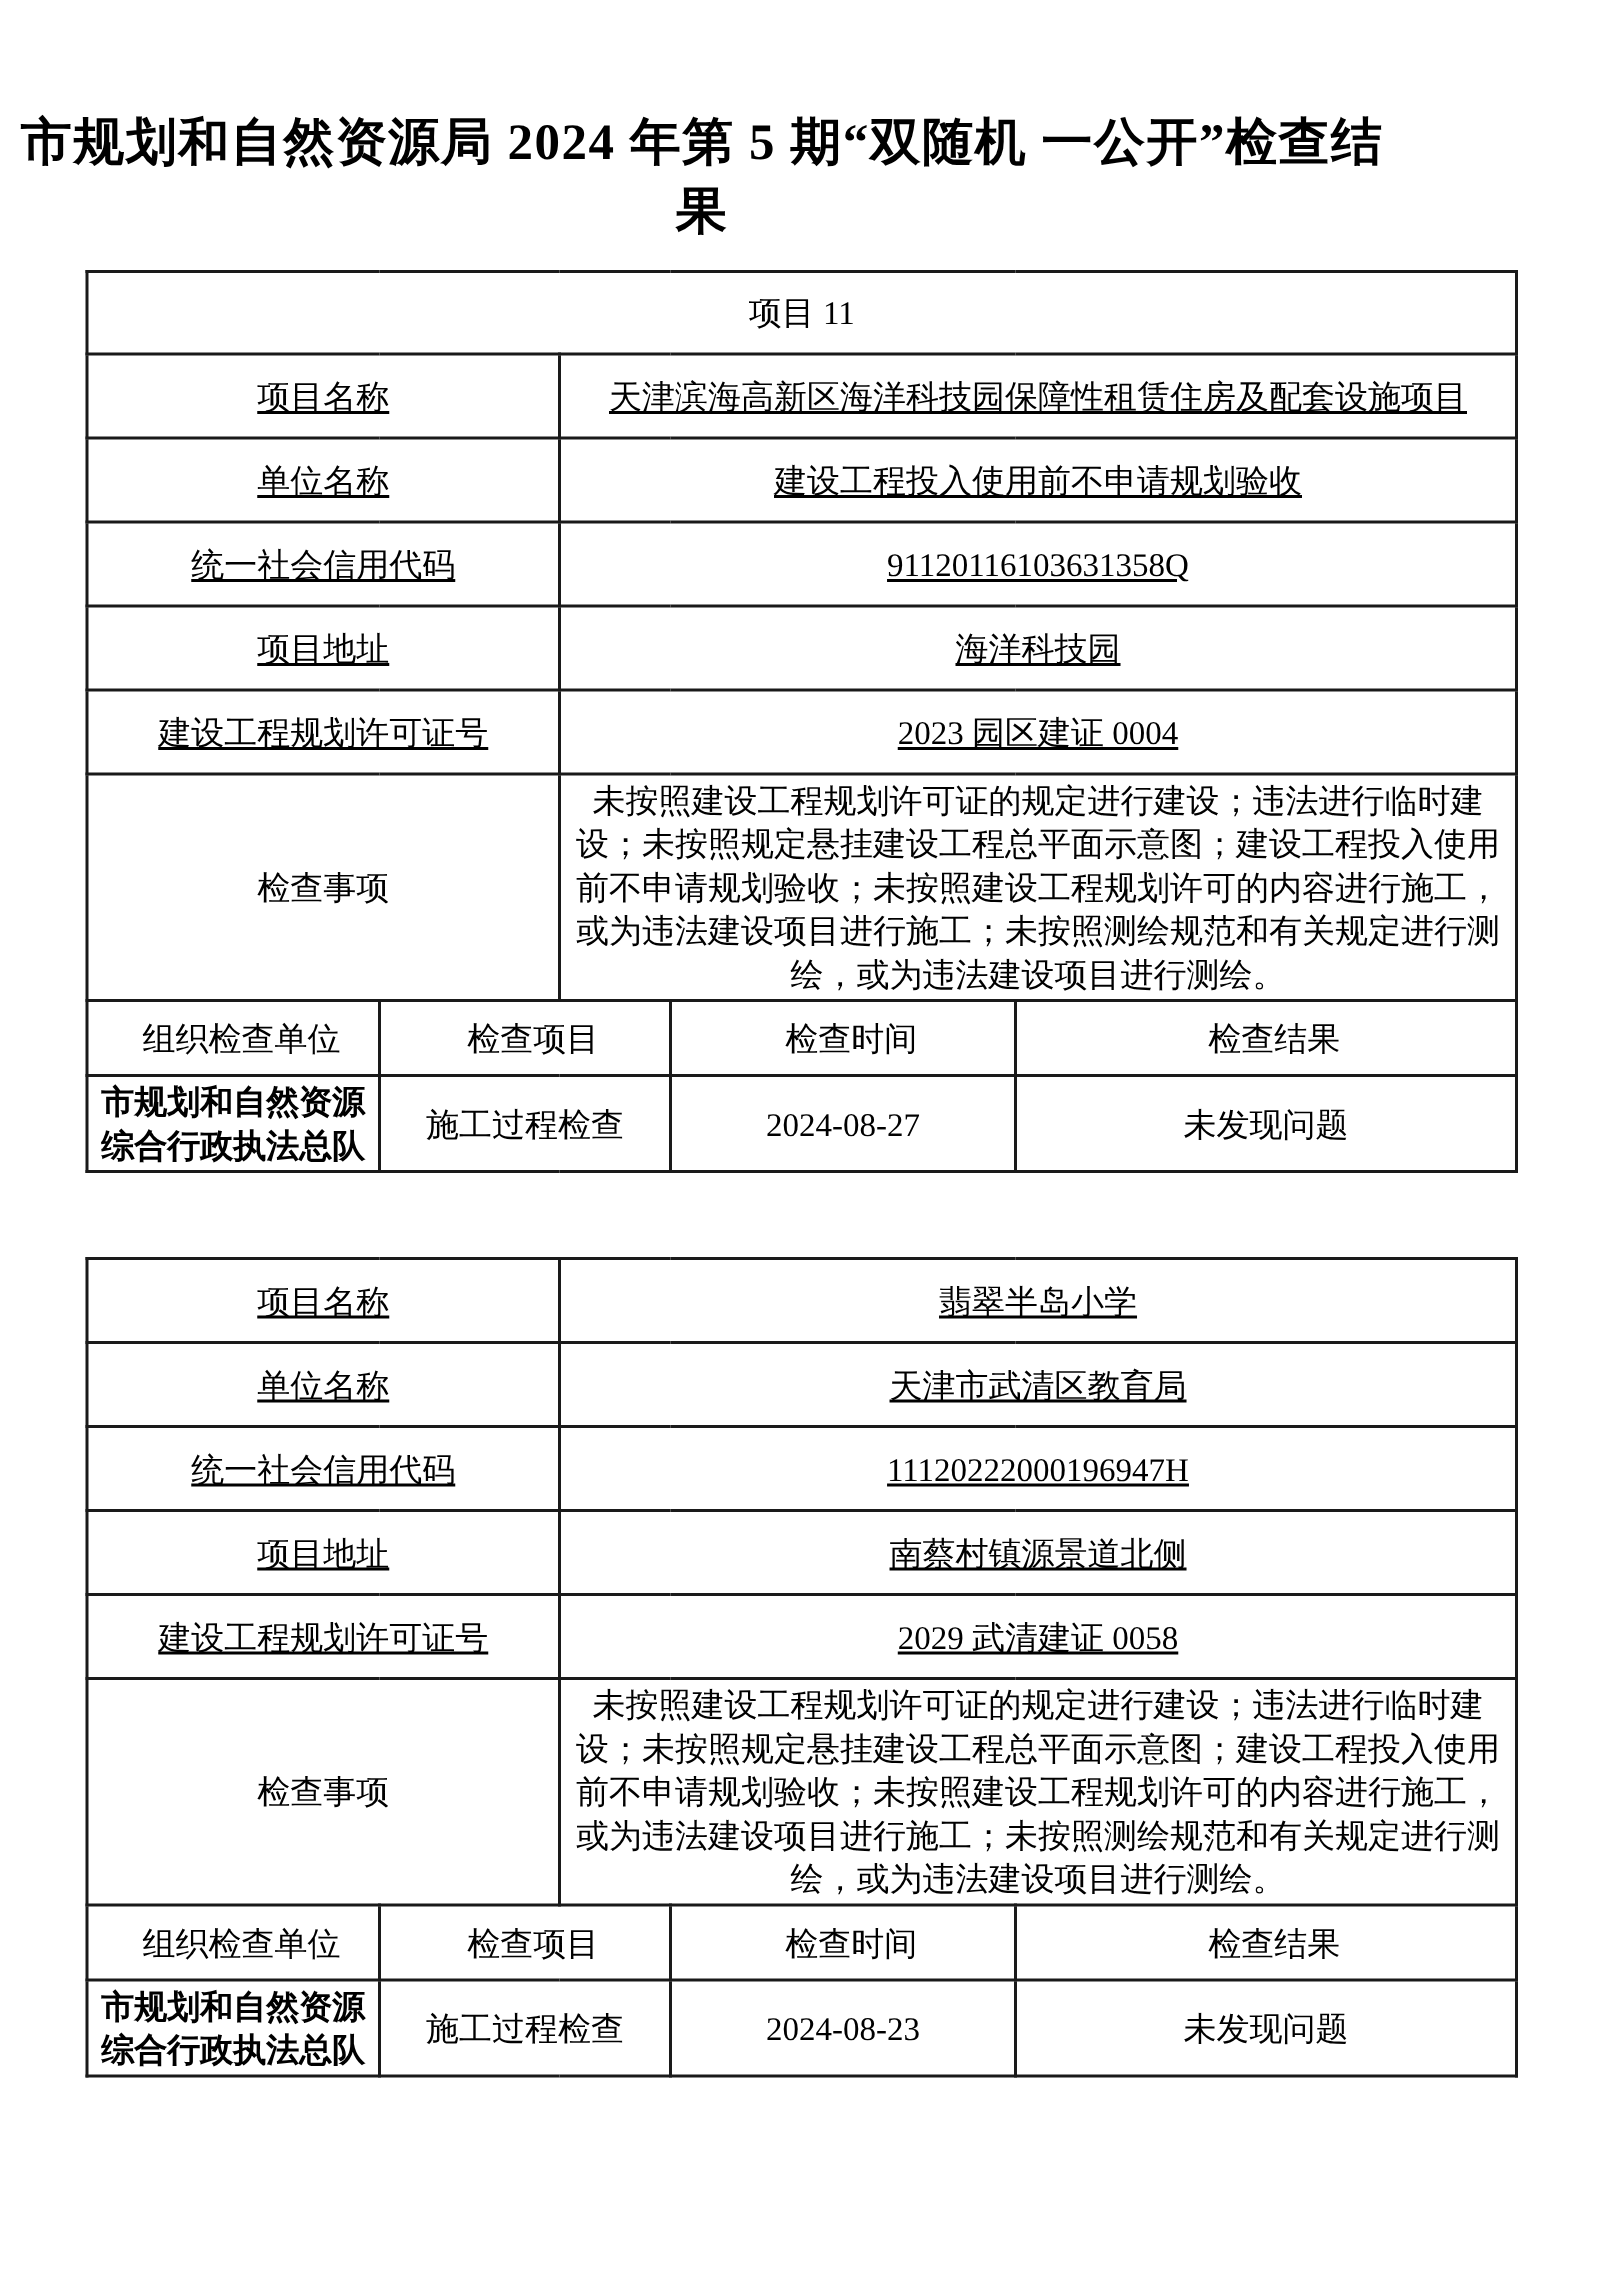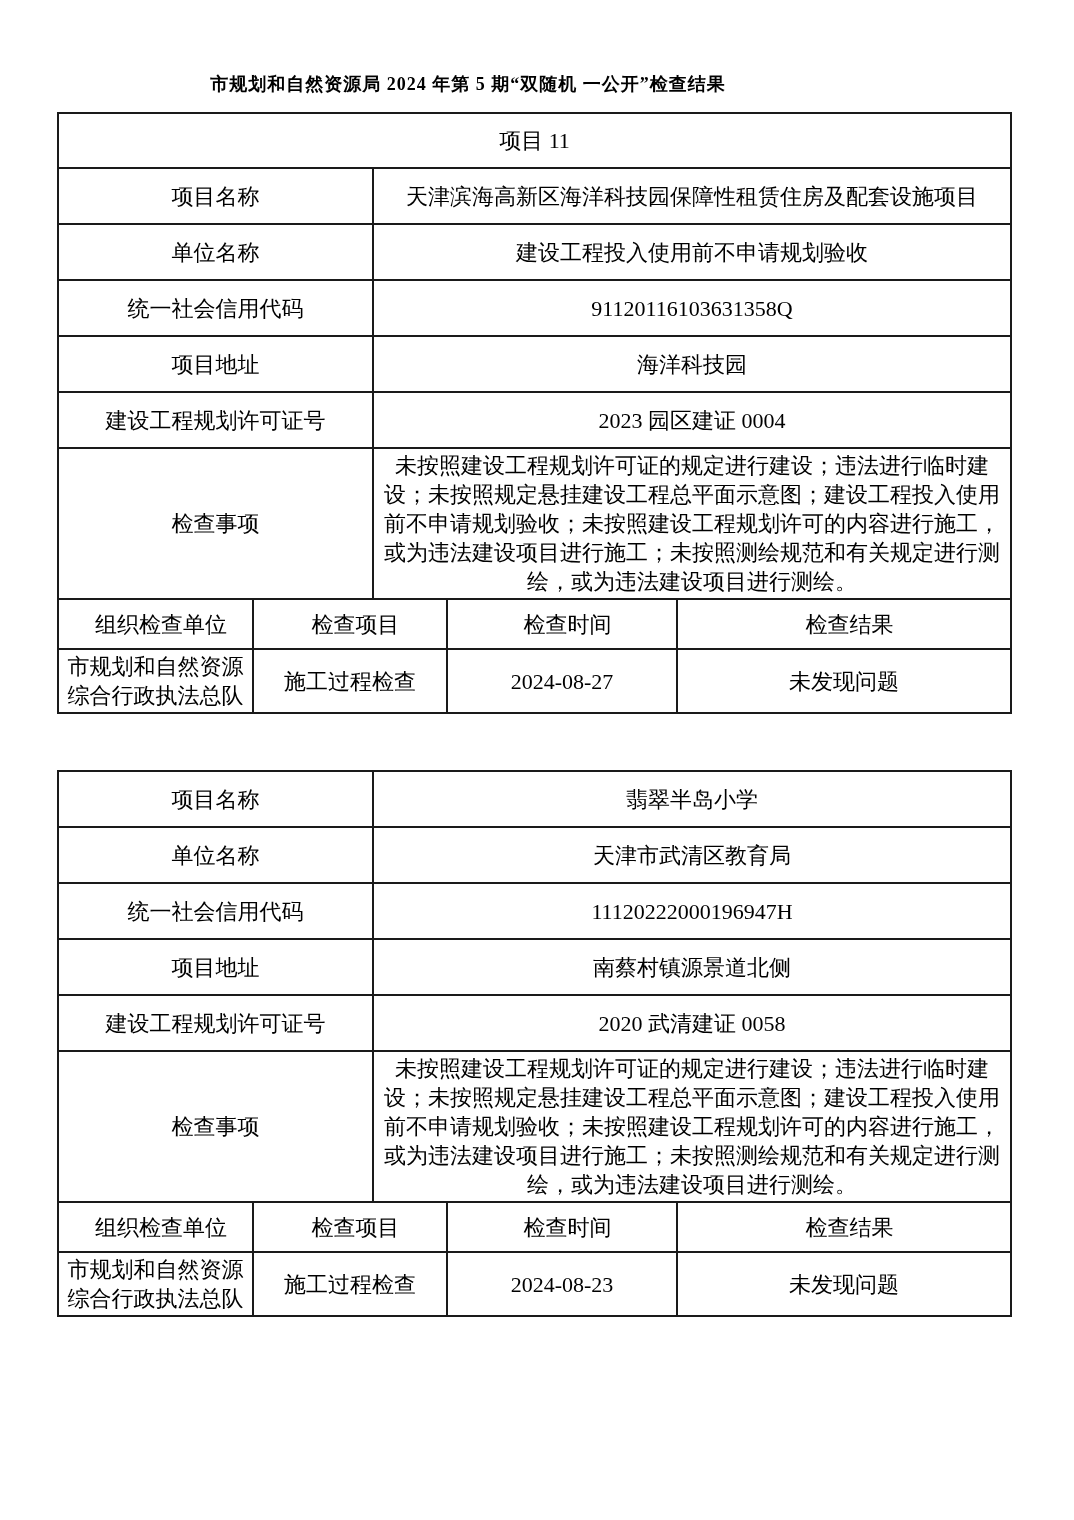--- a/index.html
+++ b/index.html
@@ -15,21 +15,21 @@
     height: 1520px;
     background: #ffffff;
     overflow: hidden;
   }
   .doc-title {
     margin: 0;
     padding-top: 72px;
     padding-bottom: 16px;
     width: 936px;
     text-align: center;
-    font-size: 18px;
+    font-size: 34px;
     font-weight: bold;
     letter-spacing: 1px;
   }
   .tbl-wrap {
     margin-left: 57px;
     width: 953px;
   }
   .tbl-wrap + .tbl-wrap {
     margin-top: 56px;
   }
@@ -47,33 +47,34 @@
     padding: 2px 6px;
     overflow: hidden;
   }
   col.c1 { width: 195px; }
   col.c2 { width: 120px; }
   col.c3 { width: 74px; }
   col.c4 { width: 230px; }
   col.c5 { width: 334px; }
 
   tr.r-proj  td { height: 49px; }
-  tr.r-field td { height: 50px; }
+  tr.r-field td { height: 50px; text-decoration: underline; }
   tr.r-items td { height: 143px; }
   tr.r-head  td { height: 44px; padding-left: 17px; }
   tr.r-data  td { height: 55px; }
 
   td.items-text {
     text-align: justify;
     padding: 6px 10px;
   }
   td.org-cell {
     font-size: 19px;
     line-height: 25px;
     padding: 2px 4px;
+    font-weight: bold;
   }
 </style>
 </head>
 <body>
 
 <div class="page">
 
   <h1 class="doc-title">市规划和自然资源局 2024 年第 5 期“双随机 一公开”检查结果</h1>
 
   <div class="tbl-wrap">
@@ -150,21 +151,21 @@
         <tr class="r-field">
           <td colspan="2">统一社会信用代码</td>
           <td colspan="3">11120222000196947H</td>
         </tr>
         <tr class="r-field">
           <td colspan="2">项目地址</td>
           <td colspan="3">南蔡村镇源景道北侧</td>
         </tr>
         <tr class="r-field">
           <td colspan="2">建设工程规划许可证号</td>
-          <td colspan="3">2020 武清建证 0058</td>
+          <td colspan="3">2029 武清建证 0058</td>
         </tr>
         <tr class="r-items">
           <td colspan="2">检查事项</td>
           <td colspan="3" class="items-text">未按照建设工程规划许可证的规定进行建设；违法进行临时建设；未按照规定悬挂建设工程总平面示意图；建设工程投入使用前不申请规划验收；未按照建设工程规划许可的内容进行施工，或为违法建设项目进行施工；未按照测绘规范和有关规定进行测绘，或为违法建设项目进行测绘。</td>
         </tr>
         <tr class="r-head">
           <td>组织检查单位</td>
           <td colspan="2">检查项目</td>
           <td>检查时间</td>
           <td>检查结果</td>

